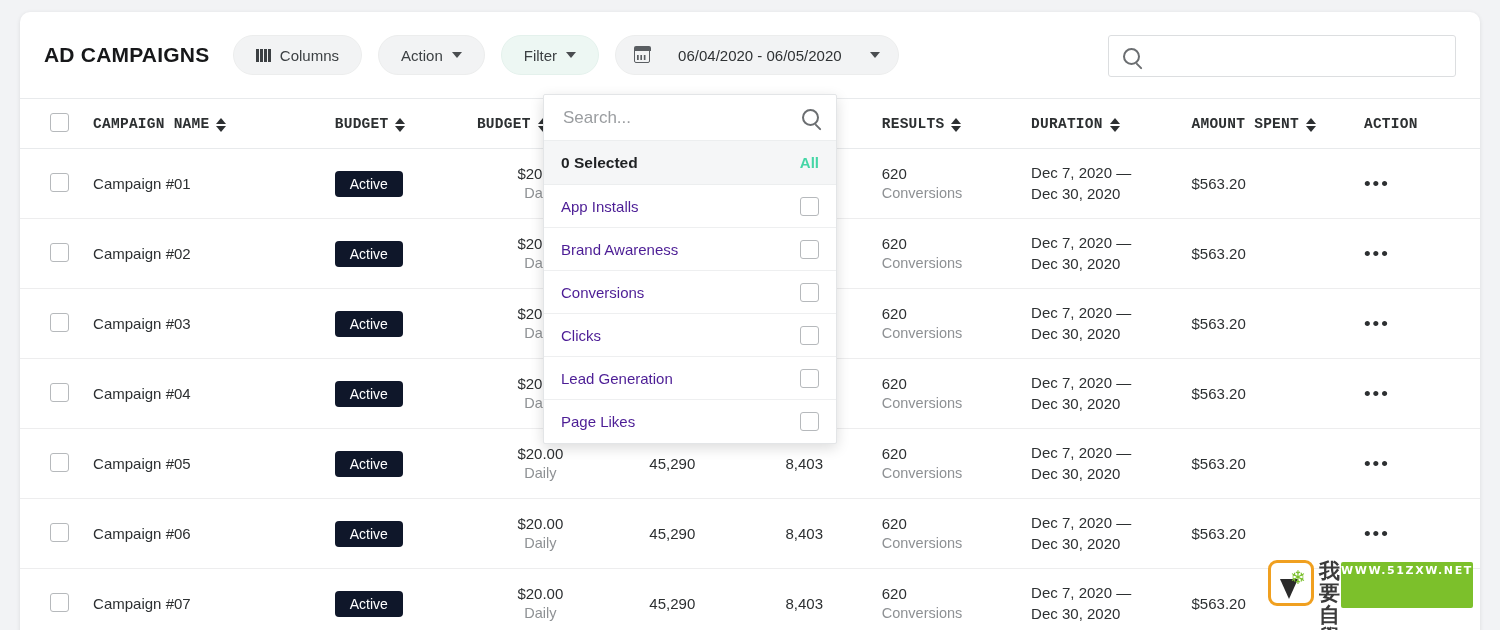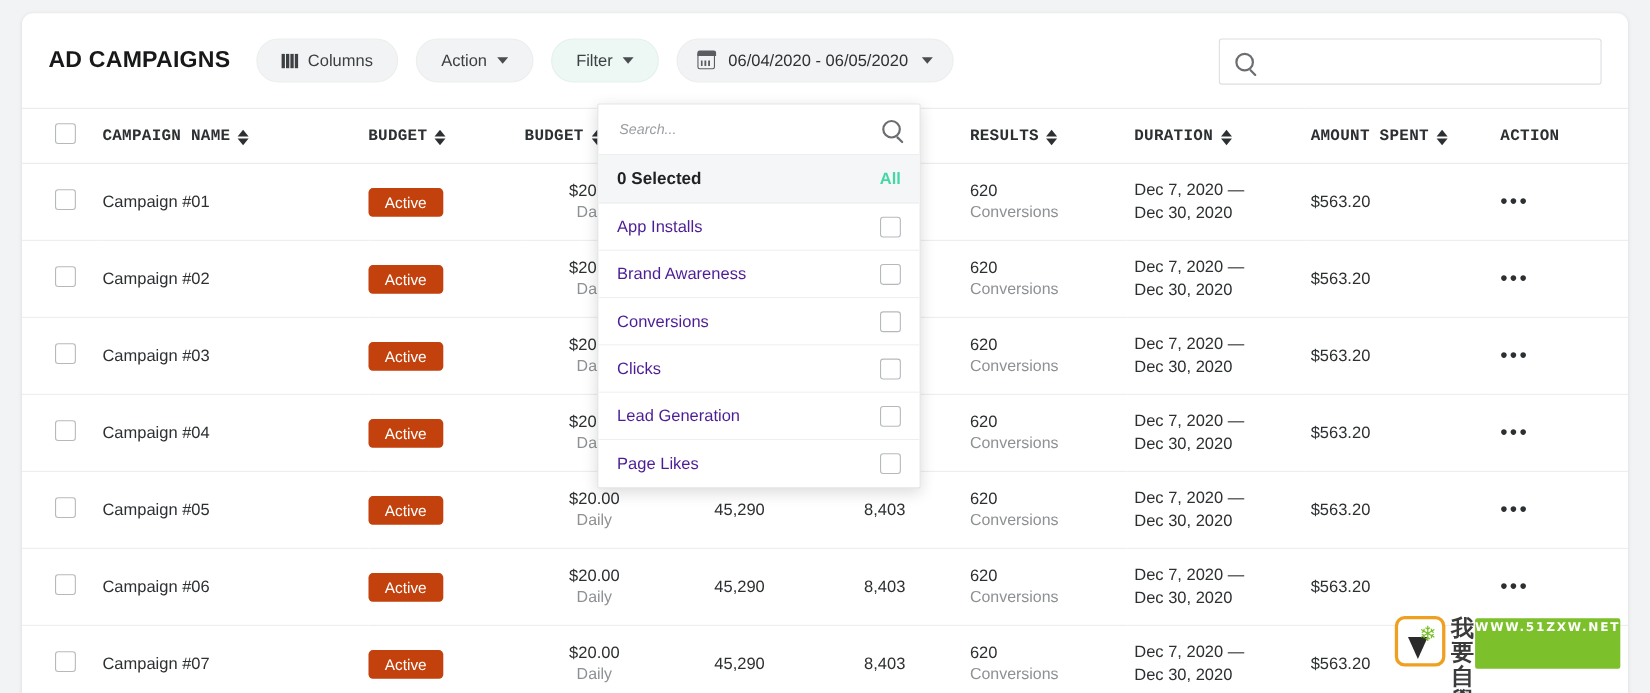--- a/index.html
+++ b/index.html
@@ -55,21 +55,21 @@
     cursor: pointer;
     white-space: nowrap;
     margin-right: 16px;
   }
   .pill.filter-pill {
     background: #edf7f3;
     border-color: #e4f1ec;
   }
   .pill.date-pill {
     padding: 0 18px;
-    gap: 12px;
+    gap: 28px;
   }
   .cols-icon {
     display: inline-flex;
     align-items: flex-end;
     gap: 1.5px;
     height: 13px;
   }
   .cols-icon i {
     display: block;
     width: 2.5px; height: 13px;
@@ -194,21 +194,21 @@
   .cb {
     width: 19px; height: 19px;
     border: 1px solid #b6b9bc;
     border-radius: 3px;
     background: #fff;
     display: inline-block;
     cursor: pointer;
   }
   .badge {
     display: inline-block;
-    background: #c2410c;
+    background: #0f172a;
     color: #ffffff;
     font-size: 14px;
     padding: 5px 15px;
     border-radius: 4px;
   }
   .stack { line-height: 1.35; }
   .sub { color: #8e9194; font-size: 14.5px; }
   .dots {
     letter-spacing: 2px;
     font-size: 19px;
@@ -241,23 +241,22 @@
   }
   .dd-search {
     height: 46px;
     display: flex;
     align-items: center;
     padding: 0 17px;
     border-bottom: 1px solid #eceeef;
   }
   .dd-search input {
     flex: 1; border: none; outline: none;
-    font-size: 13px; color: #3c4043;
+    font-size: 17px; color: #3c4043;
     font-family: "Liberation Sans", sans-serif;
-    font-style: italic;
   }
   .dd-search input::placeholder { color: #9a9da0; }
   .dd-head {
     height: 44px;
     background: #f5f6f7;
     display: flex;
     align-items: center;
     justify-content: space-between;
     padding: 0 17px;
     border-bottom: 1px solid #eceeef;

